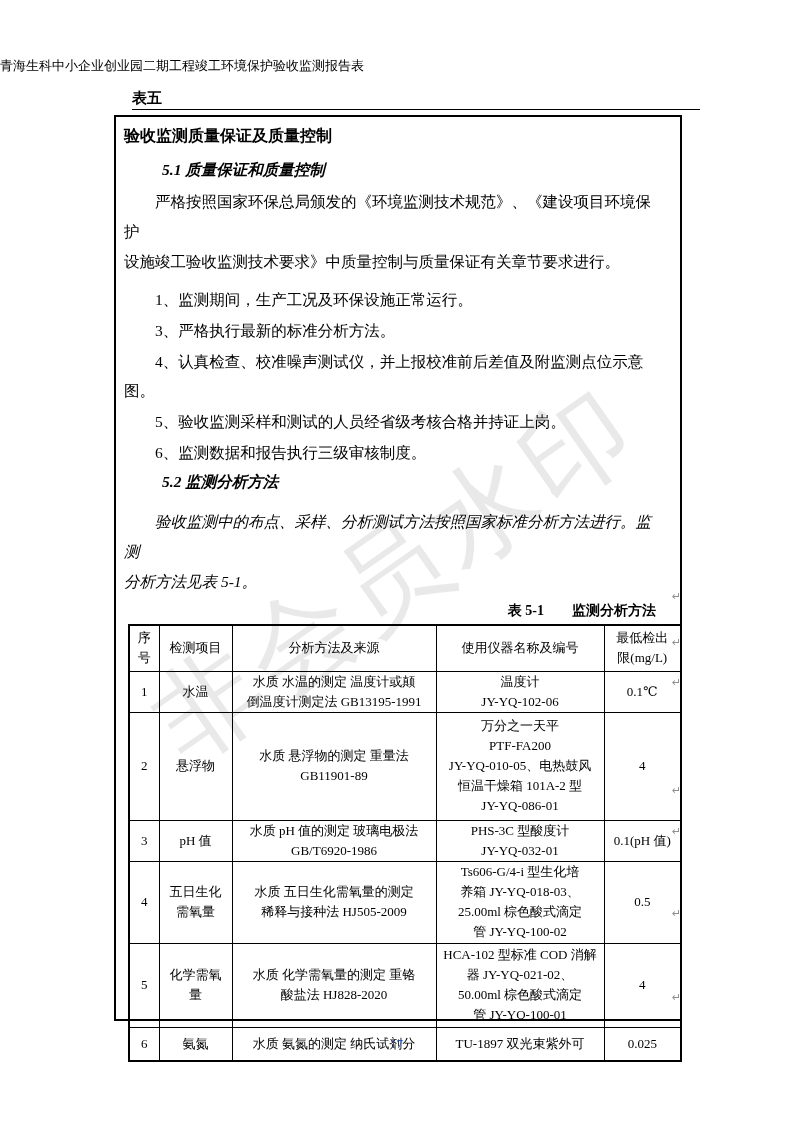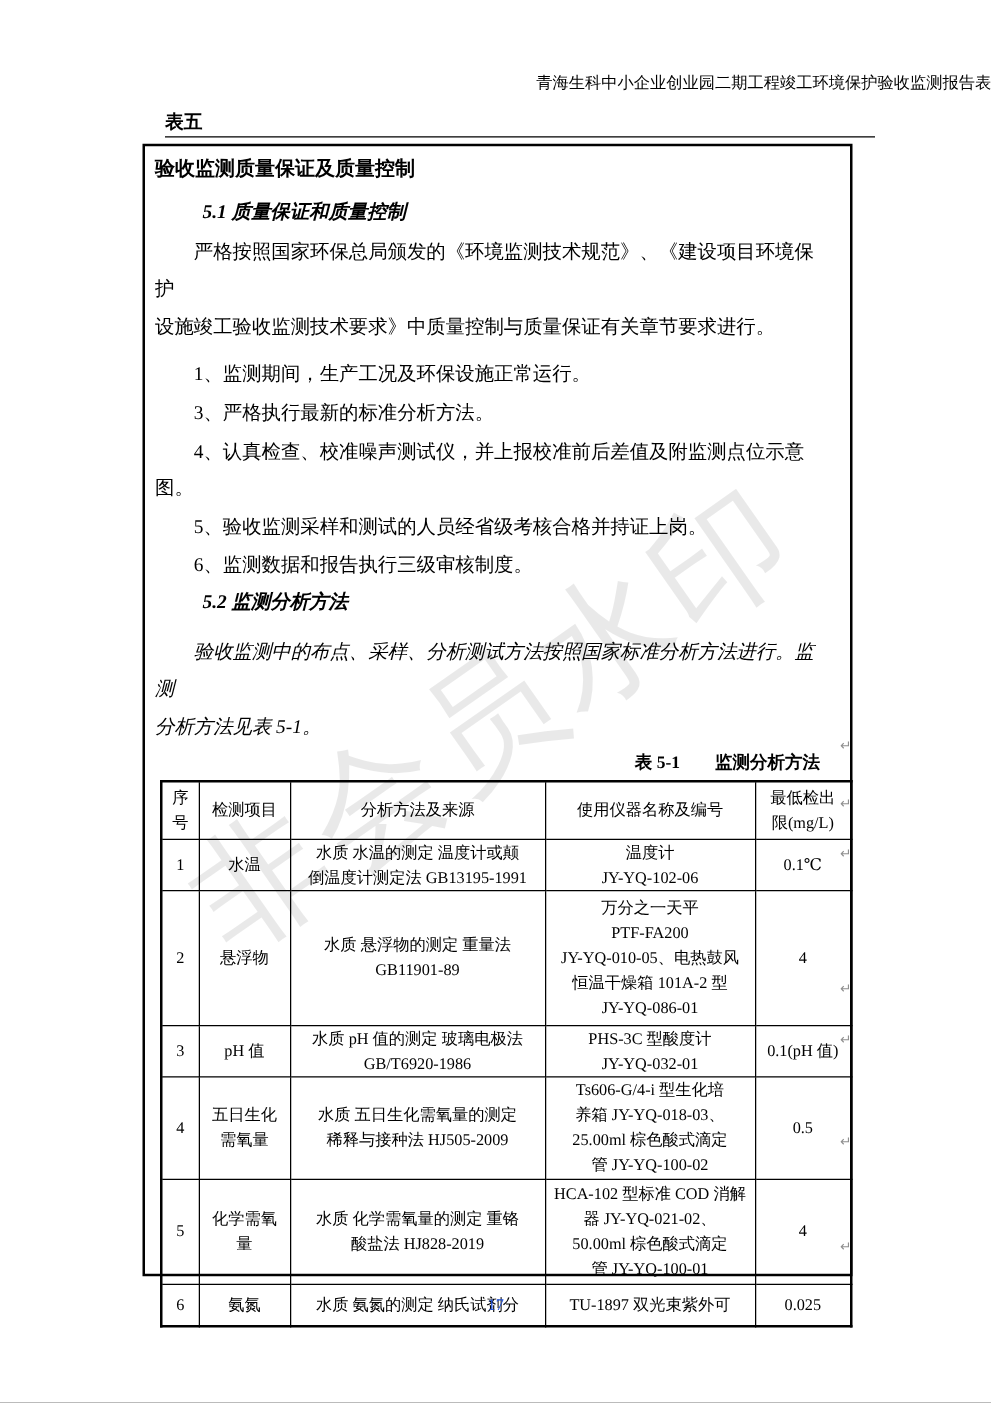--- a/index.html
+++ b/index.html
@@ -17,21 +17,21 @@
     position:absolute;z-index:0;
     left:85px;top:500px;width:620px;height:150px;
     font-size:106px;letter-spacing:6px;white-space:nowrap;
     color:rgba(0,0,0,0.085);
     text-align:center;line-height:150px;
     transform:rotate(-35deg);
     user-select:none;
   }
   .doc-header{
     position:absolute;left:0;top:58px;width:100%;
-    text-align:right;font-size:13px;line-height:16px;
+    text-align:left;font-size:13px;line-height:16px;
   }
   .sheet-label{
     position:absolute;left:132px;top:88px;width:568px;
     font-size:15px;font-weight:bold;line-height:20px;
     border-bottom:1px solid #000;padding-bottom:1px;
   }
   .main-box{
     position:absolute;left:114px;top:115px;width:568px;height:906px;
     border:2px solid #000;box-sizing:border-box;
   }
@@ -177,21 +177,21 @@
 养箱 JY-YQ-018-03、
 25.00ml 棕色酸式滴定
 管 JY-YQ-100-02</td>
               <td>0.5</td>
             </tr>
             <tr class="r5">
               <td>5</td>
               <td>化学需氧
 量</td>
               <td>水质 化学需氧量的测定 重铬
-酸盐法 HJ828-2019</td>
+酸盐法 HJ828-2020</td>
               <td>HCA-102 型标准 COD 消解
 器 JY-YQ-021-02、
 50.00ml 棕色酸式滴定
 管 JY-YQ-100-01</td>
               <td>4</td>
             </tr>
             <tr class="r6">
               <td>6</td>
               <td>氨氮</td>
               <td>水质 氨氮的测定 纳氏试剂分</td>

